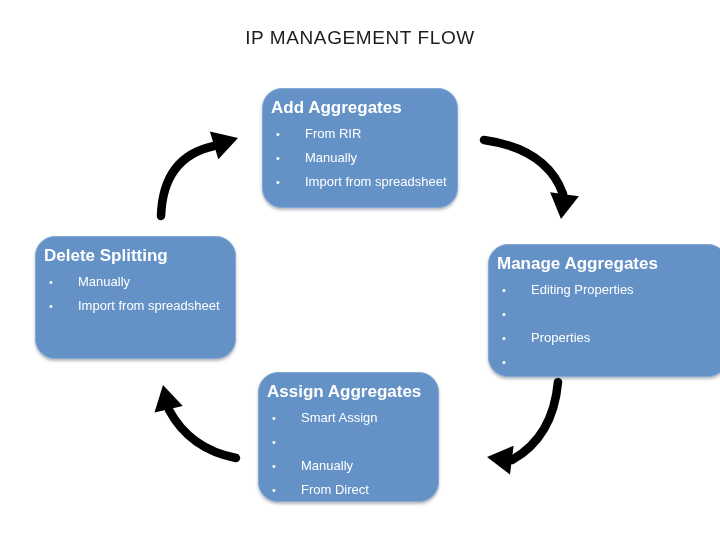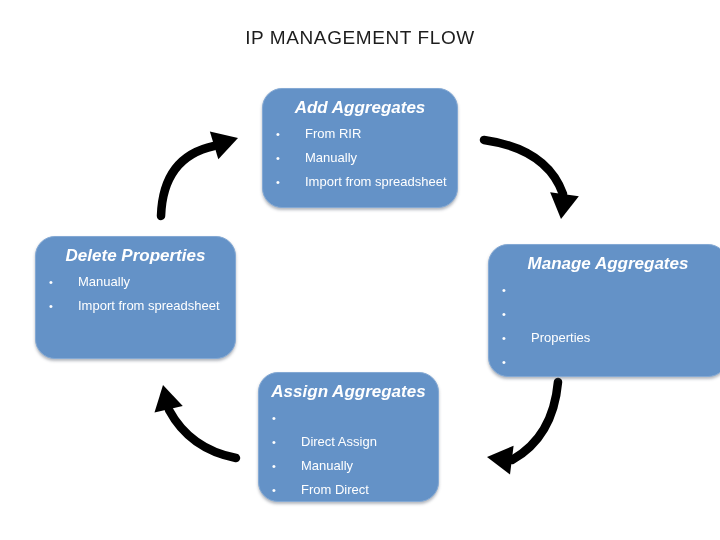--- a/index.html
+++ b/index.html
@@ -35,25 +35,24 @@
     position: absolute;
     background: var(--box-fill);
     border: 1px solid var(--box-edge);
     border-radius: 20px;
     color: var(--box-text);
     box-shadow: 0 2px 3px rgba(90, 100, 115, 0.45);
     overflow: hidden;
   }
   .node h2 {
     margin: 9px 8px 4px;
-    text-align: center;
+    text-align: left;
     font-size: 17px;
     font-weight: 700;
     color: var(--box-text);
-    font-style: italic;
   }
   .node ul {
     list-style: none;
     margin: 0;
     padding: 0 6px 0 0;
   }
   .node li {
     display: flex;
     align-items: baseline;
     font-size: 13px;
@@ -124,57 +123,58 @@
         <span>Import from spreadsheet</span>
       </li>
     </ul>
   </div>
 
   <div class="node node-manage">
     <h2>Manage Aggregates</h2>
     <ul>
       <li>
         <span class="dot">•</span>
+        <span>Editing Properties</span>
       </li>
       <li>
         <span class="dot">•</span>
       </li>
       <li>
         <span class="dot">•</span>
         <span>Properties</span>
       </li>
       <li>
         <span class="dot">•</span>
       </li>
     </ul>
   </div>
 
   <div class="node node-assign">
     <h2>Assign Aggregates</h2>
     <ul>
       <li>
         <span class="dot">•</span>
+        <span>Smart Assign</span>
       </li>
       <li>
         <span class="dot">•</span>
-        <span>Direct Assign</span>
       </li>
       <li>
         <span class="dot">•</span>
         <span>Manually</span>
       </li>
       <li>
         <span class="dot">•</span>
         <span>From Direct</span>
       </li>
     </ul>
   </div>
 
   <div class="node node-delete">
-    <h2>Delete Properties</h2>
+    <h2>Delete Splitting</h2>
     <ul>
       <li>
         <span class="dot">•</span>
         <span>Manually</span>
       </li>
       <li>
         <span class="dot">•</span>
         <span>Import from spreadsheet</span>
       </li>
     </ul>

